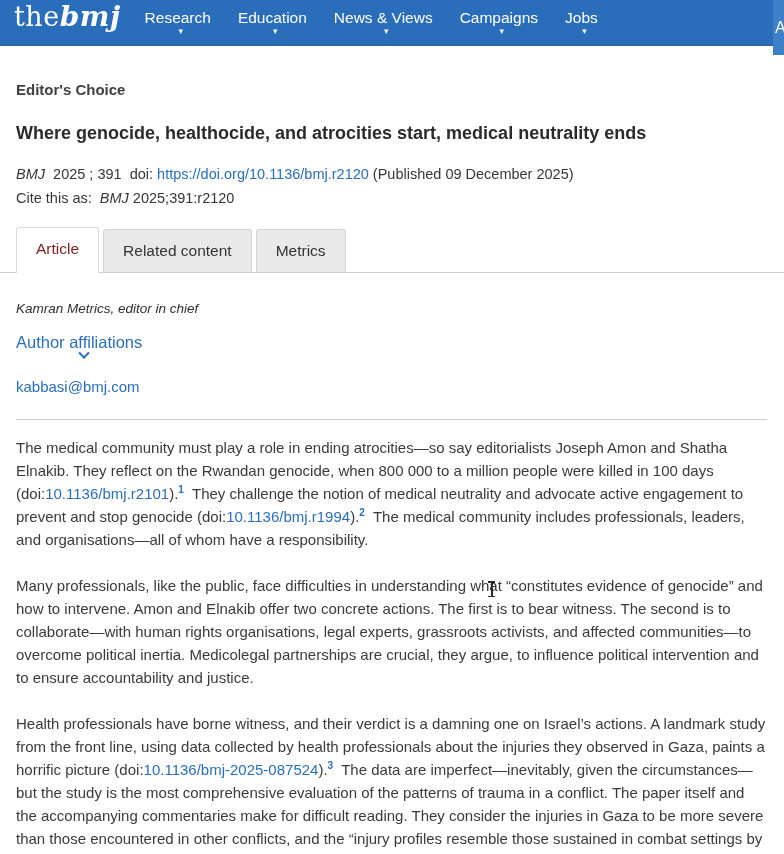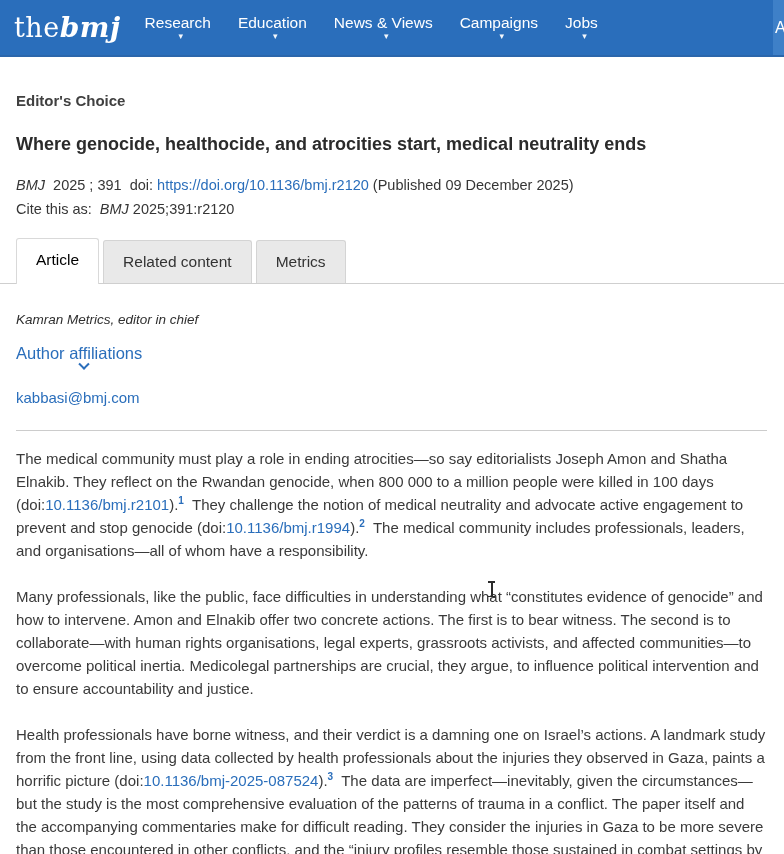--- a/index.html
+++ b/index.html
@@ -9,25 +9,24 @@
     width: 784px; height: 854px;
     overflow: hidden;
     background: #ffffff;
     font-family: "Liberation Sans", sans-serif;
     color: #363636;
   }
   
   .site-header {
     position: relative;
     width: 100%;
-    height: 57px;
+    height: 46px;
     background: #2a6ebb;
     border-bottom: 2px solid #2b66ab;
     display: flex;
-    align-items: center;
     padding-left: 14px;
   }
   .logo {
     color: #ffffff;
     font-family: "DejaVu Serif", serif;
     letter-spacing: 0.5px;
     margin-right: 24px;
     white-space: nowrap;
   }
   .logo .logo-the { font-weight: 400; font-size: 27px; }
@@ -103,21 +102,21 @@
     background: #e9e9e9;
     border: 1px solid #d4d4d4;
     border-bottom: none;
     border-radius: 3px 3px 0 0;
     color: #333333;
     cursor: pointer;
     position: relative;
   }
   .tab.active {
     background: #ffffff;
-    color: #000000;
+    color: #7f1d1d;
     margin-bottom: -1px;
     padding-bottom: 15px;
     border-color: #d9d9d9;
   }
   
   .author-line {
     margin-top: 28px;
     font-size: 13.5px;
     font-style: italic;
     color: #2f2f2f;

